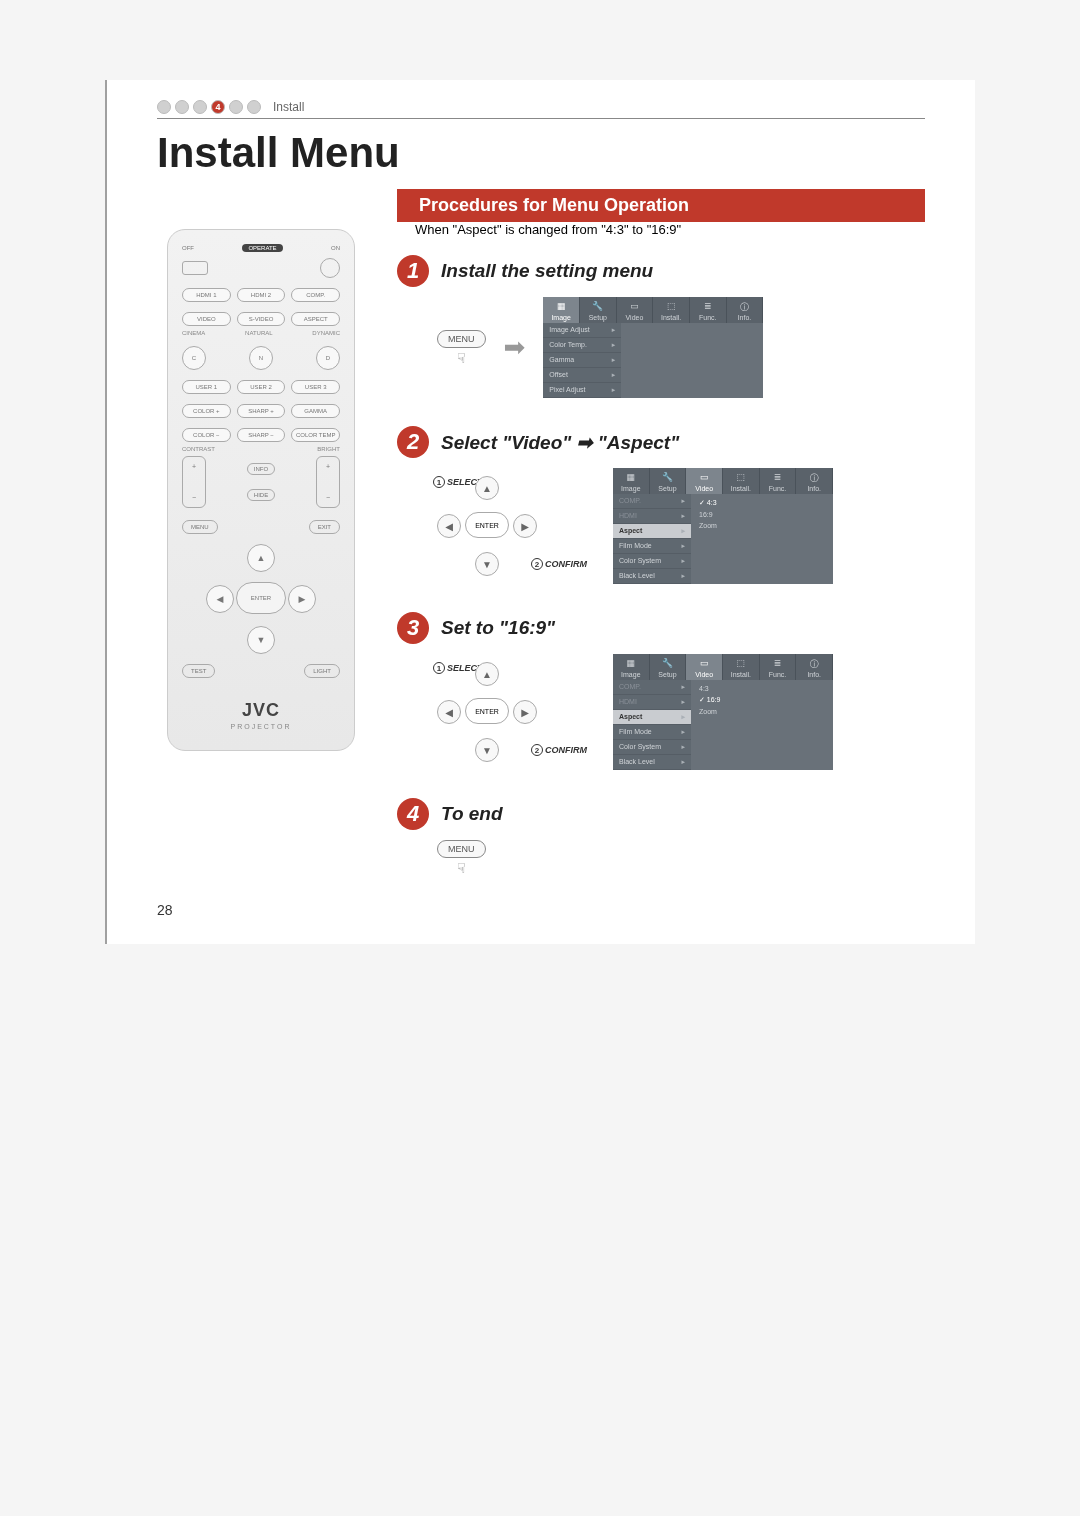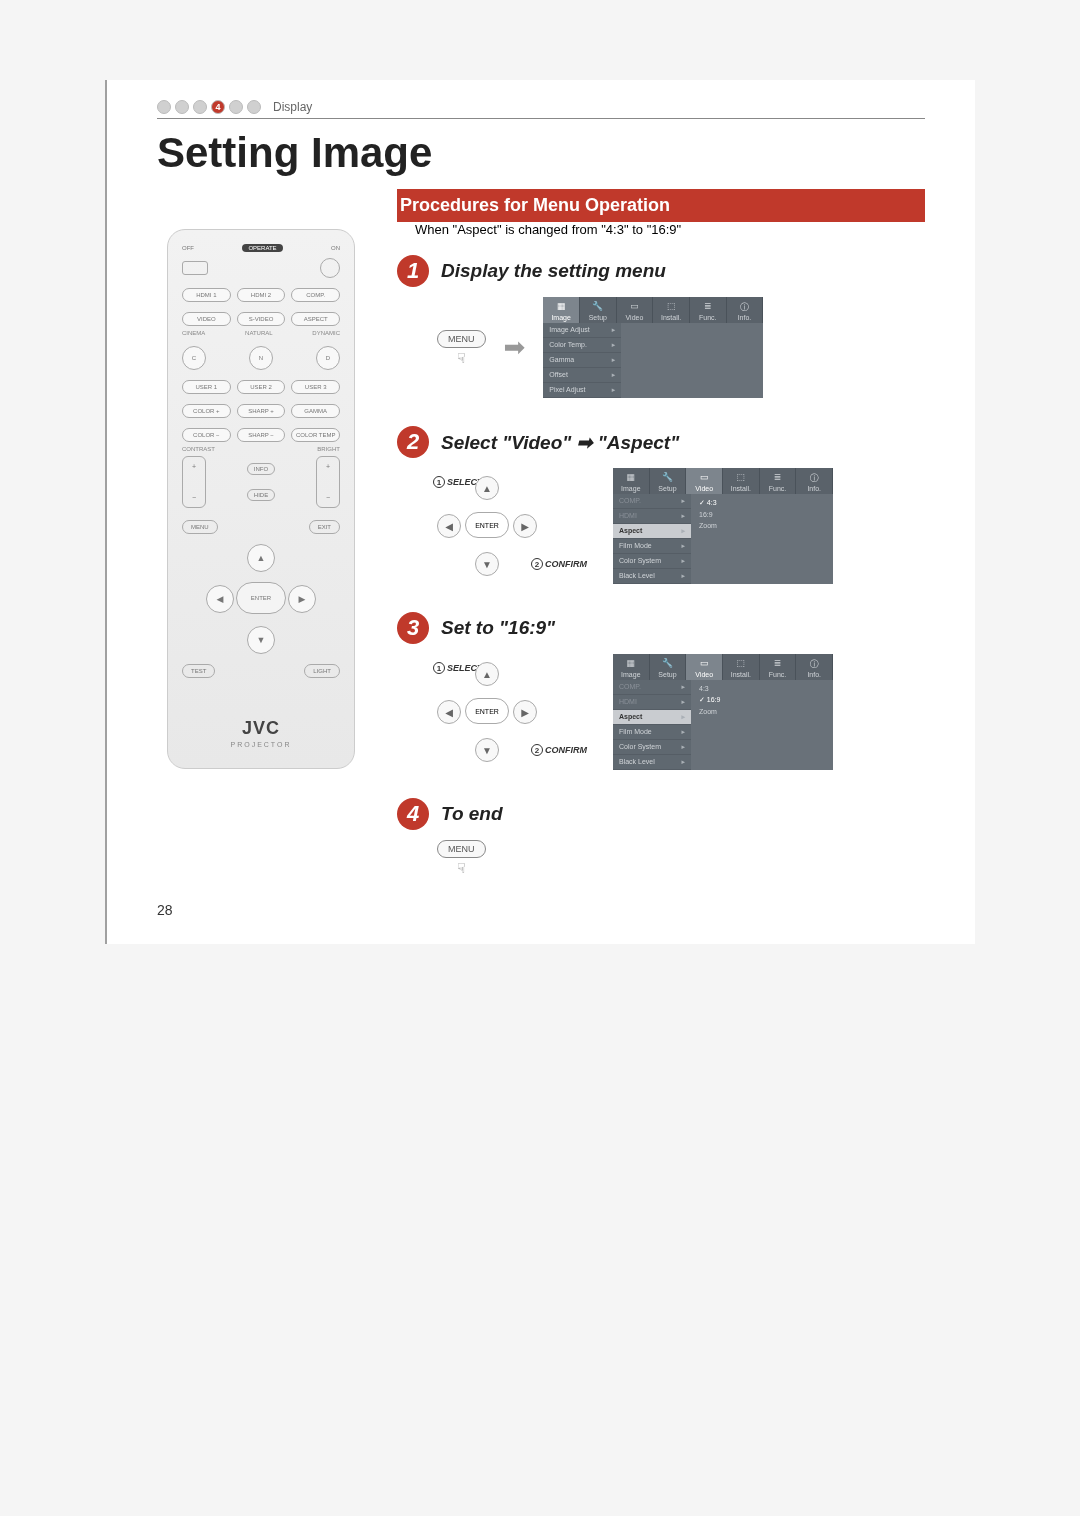--- a/index.html
+++ b/index.html
@@ -73,33 +73,33 @@
   .remote .lbls { display:flex; justify-content:space-between; font-size:6px; color:#888; margin-top:4px;}
   .remote .plusminus{ display:flex; flex-direction:column; align-items:center; gap:24px; border:1px solid #aaa; border-radius:6px; padding:6px 6px; width:24px;}
   .remote .hidebtn{ border:1px solid #aaa; border-radius:9px; padding:2px 6px; font-size:6px;}
   .remote .dpad { position:relative; width:110px; height:110px; margin:10px auto;}
   .remote .dpad .arrow{ position:absolute; width:28px; height:28px; border:1px solid #aaa; border-radius:50%; background:#f8f8f8; display:flex; align-items:center; justify-content:center; font-size:9px;}
   .remote .dpad .up{ top:0; left:41px;}
   .remote .dpad .down{ bottom:0; left:41px;}
   .remote .dpad .left{ left:0; top:41px;}
   .remote .dpad .right{ right:0; top:41px;}
   .remote .dpad .enter{ position:absolute; top:38px; left:30px; width:50px; height:32px; border:1px solid #aaa; border-radius:16px; background:#f4f4f4; display:flex; align-items:center; justify-content:center; font-size:6px;}
-  .remote .brand { text-align:center; font-weight:900; font-size:18px; letter-spacing:1px; color:#444; margin-top:40px; font-family:"Arial Black",Arial;}
+  .remote .brand { text-align:center; font-weight:900; font-size:18px; letter-spacing:1px; color:#444; margin-top:22px; font-family:"Arial Black",Arial;}
   .remote .subbrand{ text-align:center; font-size:7px; color:#888; letter-spacing:2px; margin-top:2px;}
   .remote .menurow{ display:flex; justify-content:space-between; align-items:flex-start; margin-top:12px;}
   .remote .menubtn{ border:1px solid #aaa; border-radius:10px; padding:3px 8px; font-size:6px;}
 
   
   .section-header {
     background: #c0392b;
     color: #fff;
     font-family: "Arial Black", Arial;
     font-weight: 900;
     font-size: 18px;
-    padding: 6px 3px;
+    padding: 6px 22px;
   }
   .example-lbl { font-size: 12px; margin: 10px 0 2px 4px; }
   .example-txt { font-size: 13px; margin: 0 0 18px 18px; }
   .step { margin-bottom: 28px; }
   .step-head { display:flex; align-items:center; gap:12px; margin-bottom:10px;}
   .step-num {
     width:32px; height:32px; border-radius:50%;
     background:#c0392b; color:#fff;
     font-family:"Arial Black",Arial; font-weight:900;
     font-size:22px; font-style:italic;
@@ -159,24 +159,24 @@
 
 <div class="page">
 
   <div class="breadcrumb">
     <span class="bc-dot"></span>
     <span class="bc-dot"></span>
     <span class="bc-dot"></span>
     <span class="bc-dot active">4</span>
     <span class="bc-dot"></span>
     <span class="bc-dot"></span>
-    <span class="bc-label">Display</span>
+    <span class="bc-label">Install</span>
   </div>
 
-  <h1 class="title">Setting Image</h1>
+  <h1 class="title">Install Menu</h1>
 
   <div class="main-row">
 
     <div class="remote-col">
       <div class="remote">
         <div class="opline">
           <span>OFF</span>
           <span class="oplabel">OPERATE</span>
           <span>ON</span>
         </div>
@@ -263,21 +263,21 @@
       </div>
     </div>
 
     <div class="content-col">
       <div class="section-header">Procedures for Menu Operation</div>
       <div class="example-txt">When "Aspect" is changed from "4:3" to "16:9"</div>
 
       <div class="step">
         <div class="step-head">
           <div class="step-num">1</div>
-          <div class="step-title">Display the setting menu</div>
+          <div class="step-title">Install the setting menu</div>
         </div>
         <div class="step-body">
           <div class="menu-icon">
             <div class="menu-pill">MENU</div>
             <div class="click-hand">☟</div>
           </div>
           <div class="arrow-big">➡</div>
 
           <div class="osd">
             <div class="tabs">

